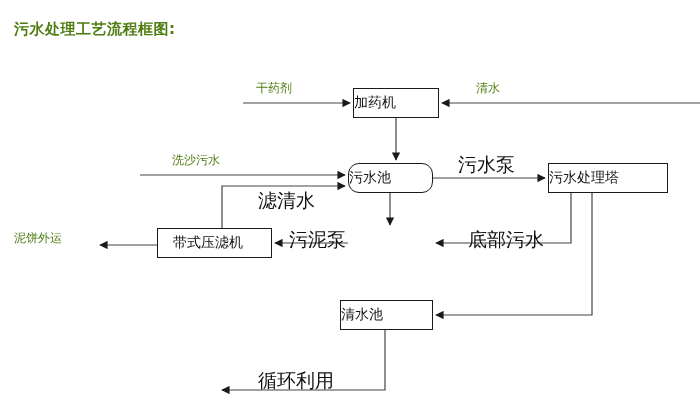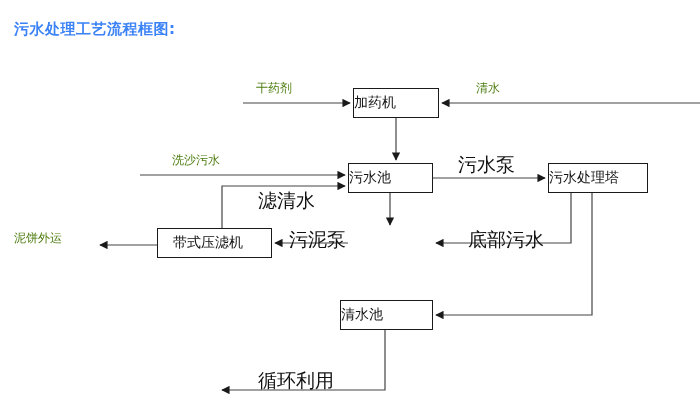--- a/index.html
+++ b/index.html
@@ -14,21 +14,21 @@
     background: #ffffff;
     overflow: hidden;
     font-family: "DejaVu Sans", "Liberation Sans", sans-serif;
   }
   #diagram-title {
     position: absolute;
     left: 14px;
     top: 20px;
     font-size: 15px;
     font-weight: bold;
-    color: #3b82f6;
+    color: #4d7c0f;
     letter-spacing: 0.5px;
     white-space: nowrap;
   }
   svg.flow-layer {
     position: absolute;
     left: 0;
     top: 0;
     width: 700px;
     height: 420px;
   }
@@ -85,25 +85,25 @@
       <path d="M 157 245 L 100 245"></path>
       <path d="M 592 193 L 592 315 L 436 315"></path>
       <path d="M 385 330 L 385 390 L 222 390"></path>
     </g>
   </svg>
 
   <div class="node-box" style="left:353px; top:88px; width:86px; height:30px;">
     <span>加药机</span>
   </div>
 
-  <div class="node-box" style="left:348px; top:163px; width:85px; height:30px;">
+  <div class="node-box" style="left:348px; top:163px; width:85px; height:30px;border-radius:11px;">
     <span>污水池</span>
   </div>
 
-  <div class="node-box" style="left:548px; top:163px; width:100px; height:30px;">
+  <div class="node-box" style="left:548px; top:163px; width:120px; height:30px;">
     <span>污水处理塔</span>
   </div>
 
   <div class="node-box" style="left:157px; top:228px; width:115px; height:30px;padding-left:15px;">
     <span>带式压滤机</span>
   </div>
 
 
   <div class="node-box" style="left:340px; top:300px; width:93px; height:30px;">
     <span>清水池</span>

